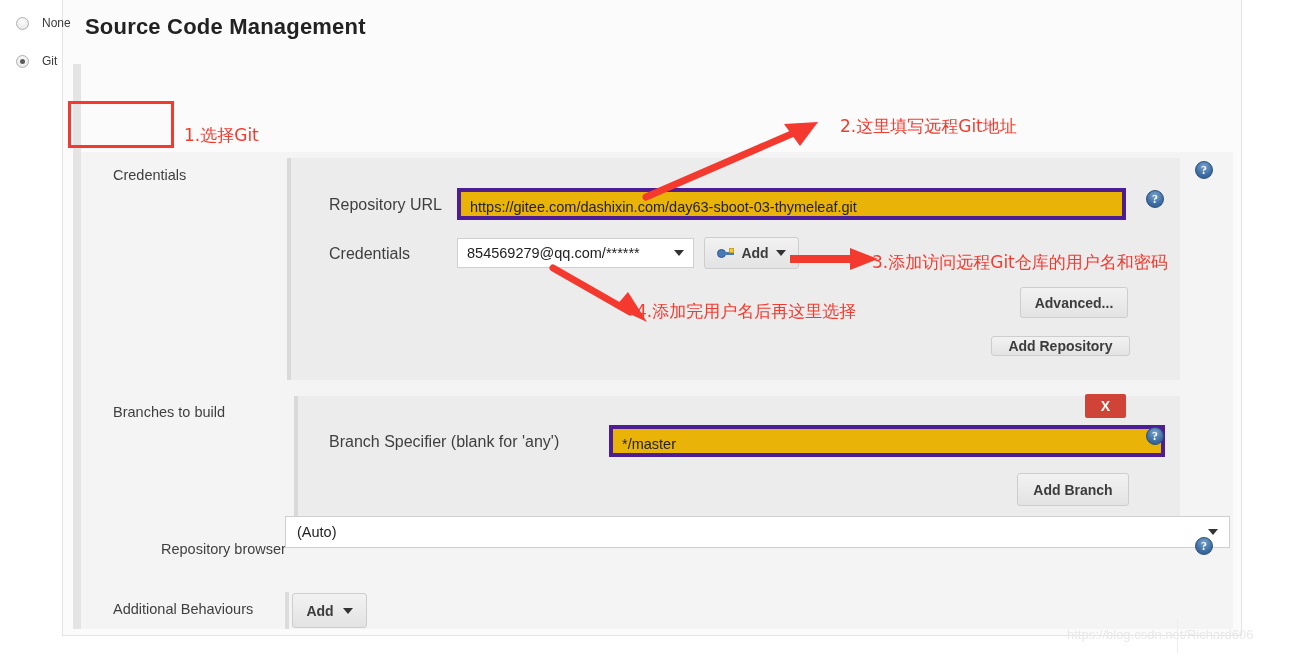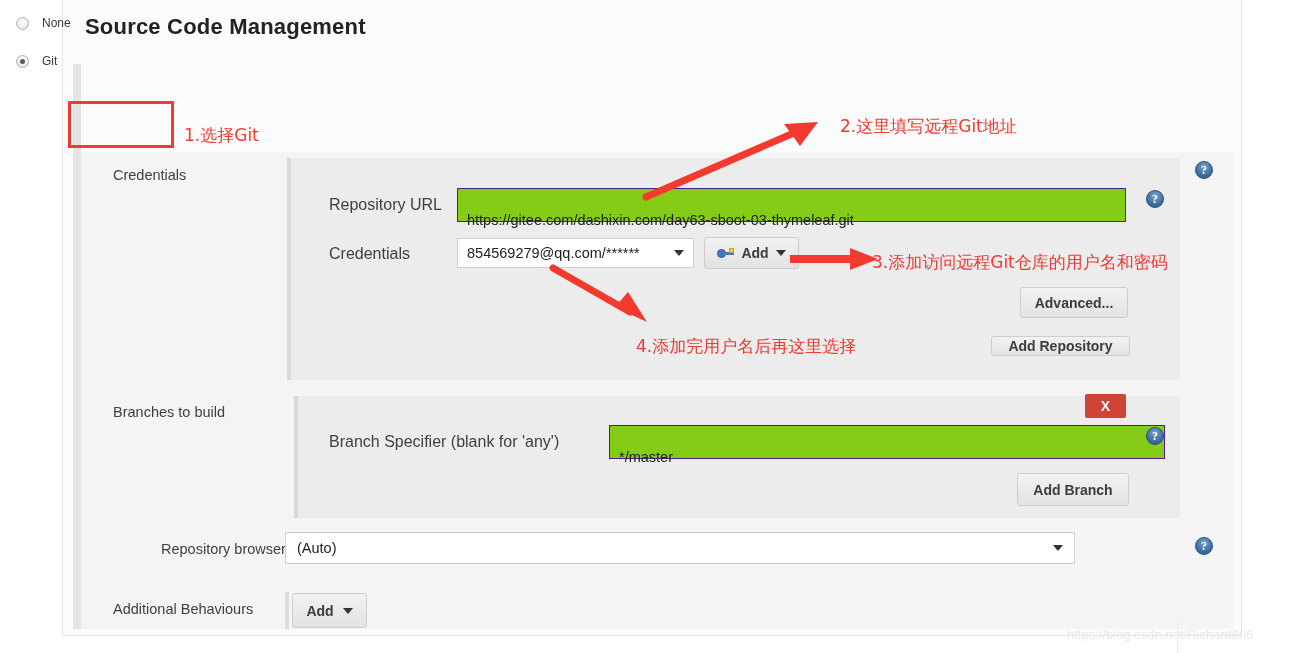--- a/index.html
+++ b/index.html
@@ -145,27 +145,27 @@
   .sub-label {
     position: absolute;
     font-size: 16px;
     color: #3f3f3f;
   }
   #repo-url-label { left: 329px; top: 196px; }
   #credentials-label { left: 329px; top: 245px; }
 
   .text-input {
     position: absolute;
-    background: #84cc16;
-    border: 1px solid #4c1d95;
+    background: #eab308;
+    border: 4px solid #4c1d95;
     box-sizing: border-box;
     font-family: "Liberation Sans", sans-serif;
     font-size: 14.5px;
     color: #222222;
-    padding: 16px 9px;
+    padding: 0 9px;
     outline: none;
   }
   #repo-url-input {
     left: 457px;
     top: 188px;
     width: 669px;
     height: 32px;
     line-height: 30px;
   }
   #branch-input {
@@ -289,22 +289,22 @@
     justify-content: center;
     cursor: pointer;
     z-index: 4;
   }
 
   
   #repo-browser-label { left: 113px; top: 541px; margin-left: 48px; }
   #repo-browser-select {
     position: absolute;
     left: 285px;
-    top: 532px;
-    width: 790px;
+    top: 516px;
+    width: 945px;
     height: 32px;
     background: #ffffff;
     border: 1px solid #cfcfcf;
     box-sizing: border-box;
     display: flex;
     align-items: center;
     justify-content: space-between;
     padding: 0 11px;
     font-size: 14.5px;
     color: #222222;
@@ -354,21 +354,21 @@
     position: absolute;
     color: #f4392f;
     font-size: 17px;
     font-family: "DejaVu Sans", sans-serif;
     white-space: nowrap;
     z-index: 8;
   }
   #annot-1 { left: 184px; top: 124px; }
   #annot-2 { left: 840px; top: 115px; }
   #annot-3 { left: 872px; top: 251px; }
-  #annot-4 { left: 636px; top: 300px; margin-top: 35px; }
+  #annot-4 { left: 636px; top: 300px; }
 
   .arrow-svg {
     position: absolute;
     z-index: 7;
     pointer-events: none;
   }
   #arrow-2 { left: 640px; top: 118px; }
   #arrow-3 { left: 788px; top: 246px; }
   #arrow-4 { left: 548px; top: 264px; }
 

